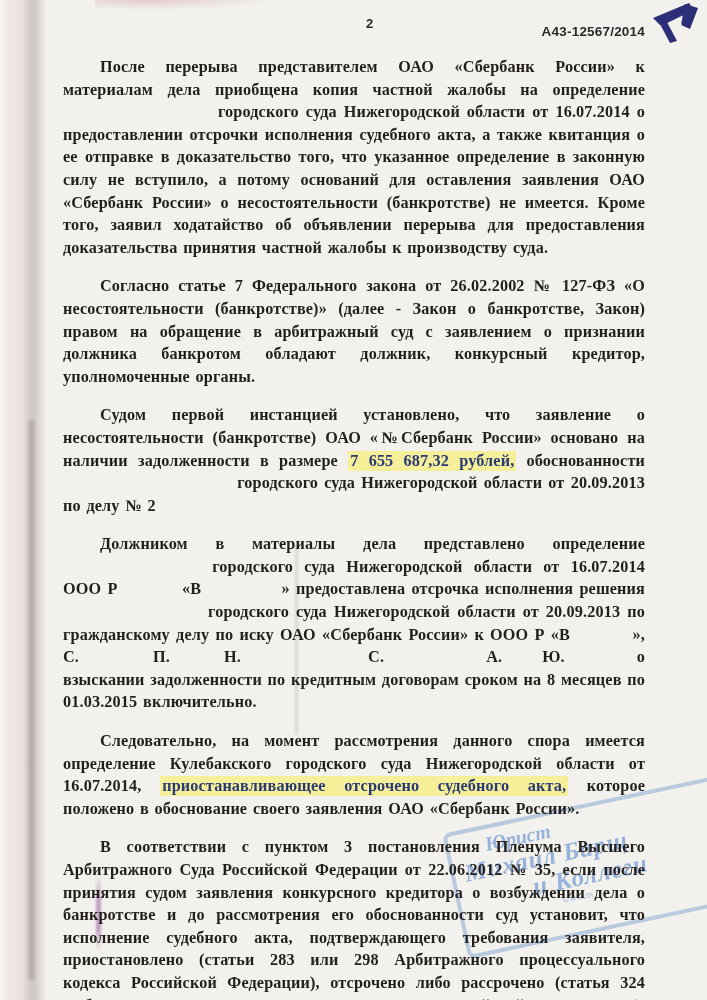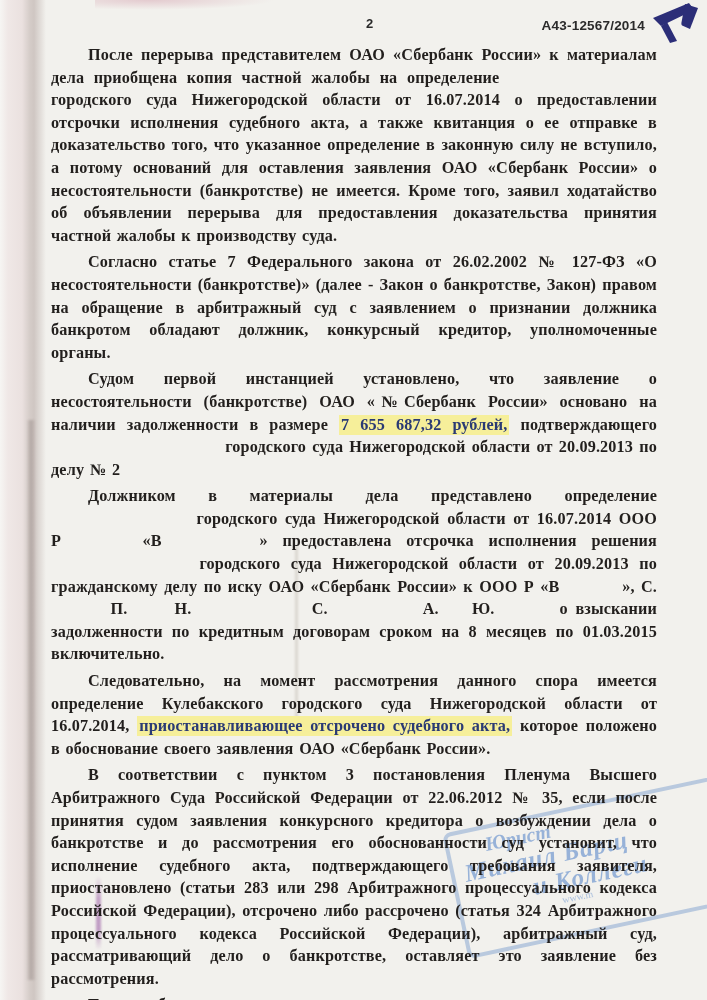--- a/index.html
+++ b/index.html
@@ -40,21 +40,21 @@
     background:radial-gradient(ellipse at 30% 0%,rgba(200,130,150,.35),rgba(200,130,150,0) 70%);
     pointer-events:none;
   }
   
   .pagenum{
     position:absolute;left:366px;top:16px;
     font-family:"Liberation Sans","DejaVu Sans",sans-serif;
     font-weight:bold;font-size:13px;color:#2a2a2a;
   }
   .casenum{
-    position:absolute;right:62px;top:18px;
+    position:absolute;right:62px;top:24px;
     font-family:"Liberation Sans","DejaVu Sans",sans-serif;
     font-weight:bold;font-size:13.5px;color:#2b2b2b;letter-spacing:.2px;
   }
   .corner-logo{
     position:absolute;right:8px;top:1px;width:48px;height:44px;
   }
   
   .stamp{
     position:absolute;left:442px;top:834px;width:302px;height:128px;
     transform:rotate(-12deg);transform-origin:left top;
@@ -73,21 +73,21 @@
   .docbody{
     position:absolute;left:47px;top:40px;width:614px;
     z-index:2;
     font-size:16.2px;line-height:22.6px;
     font-weight:600;
     color:#221f1d;
     text-align:justify;
     letter-spacing:.15px;
     word-spacing:1.5px;
   }
-  .para{margin:4px;text-indent:37px;}
+  .para{margin:16px;text-indent:37px;}
   .gap{display:inline-block;height:2px;}
   .hl{
     background:#f6ef9a;
     color:#2a3a74;
     padding:1px 2px;
     box-decoration-break:clone;
     -webkit-box-decoration-break:clone;
   }
 </style>
 </head>
@@ -114,20 +114,20 @@
   <div class="stamp">
     <div class="s1">Юрист</div>
     <div class="s2">Михаил Барщ</div>
     <div class="s3">и Коллеги</div>
     <div class="s4">www.m</div>
   </div>
 
   <div class="docbody">
       <p class="para"><span>После перерыва представителем ОАО «Сбербанк России» к материалам дела приобщена копия частной жалобы на определение</span> <span class="gap" style="width: 148px;"></span> <span>городского суда Нижегородской области от 16.07.2014 о предоставлении отсрочки исполнения судебного акта, а также квитанция о ее отправке в доказательство того, что указанное определение в законную силу не вступило, а потому оснований для оставления заявления ОАО «Сбербанк России» о несостоятельности (банкротстве) не имеется. Кроме того, заявил ходатайство об объявлении перерыва для предоставления доказательства принятия частной жалобы к производству суда.</span> </p>
       <p class="para"><span>Согласно статье 7 Федерального закона от 26.02.2002 № 127-ФЗ «О несостоятельности (банкротстве)» (далее - Закон о банкротстве, Закон) правом на обращение в арбитражный суд с заявлением о признании должника банкротом обладают должник, конкурсный кредитор, уполномоченные органы.</span> </p>
-      <p class="para"><span>Судом первой инстанцией установлено, что заявление о несостоятельности (банкротстве) ОАО «№Сбербанк России» основано на наличии задолженности в размере</span> <span class="hl">7 655 687,32 рублей,</span> <span>подтверждающего</span> <span class="gap" style="width: 168px;"></span> <span>городского суда Нижегородской области от 20.09.2013 по делу № 2</span> </p>
+      <p class="para"><span>Судом первой инстанцией установлено, что заявление о несостоятельности (банкротстве) ОАО «№Сбербанк России» основано на наличии задолженности в размере</span> <span class="hl">7 655 687,32 рублей,</span> <span>обоснованности</span> <span class="gap" style="width: 168px;"></span> <span>городского суда Нижегородской области от 20.09.2013 по делу № 2</span> </p>
       <p class="para"><span>Должником в материалы дела представлено определение</span> <span class="gap" style="width: 138px;"></span> <span>городского суда Нижегородской области от 16.07.2014 ООО Р</span> <span class="gap" style="width: 52px;"></span> <span>«В</span> <span class="gap" style="width: 68px;"></span> <span>» предоставлена отсрочка исполнения решения</span> <span class="gap" style="width: 138px;"></span> <span>городского суда Нижегородской области от 20.09.2013 по гражданскому делу по иску ОАО «Сбербанк России» к ООО Р «В</span> <span class="gap" style="width: 50px;"></span> <span>», С.</span> <span class="gap" style="width: 52px;"></span> <span>П.</span> <span class="gap" style="width: 32px;"></span> <span>Н.</span> <span class="gap" style="width: 105px;"></span> <span>С.</span> <span class="gap" style="width: 80px;"></span> <span>А.</span> <span class="gap" style="width: 18px;"></span> <span>Ю.</span> <span class="gap" style="width: 50px;"></span> <span>о взыскании задолженности по кредитным договорам сроком на 8 месяцев по 01.03.2015 включительно.</span> </p>
       <p class="para"><span>Следовательно, на момент рассмотрения данного спора имеется определение Кулебакского городского суда Нижегородской области от 16.07.2014,</span> <span class="hl">приостанавливающее отсрочено судебного акта,</span> <span>которое положено в обоснование своего заявления ОАО «Сбербанк России».</span> </p>
       <p class="para"><span>В соответствии с пунктом 3 постановления Пленума Высшего Арбитражного Суда Российской Федерации от 22.06.2012 № 35, если после принятия судом заявления конкурсного кредитора о возбуждении дела о банкротстве и до рассмотрения его обоснованности суд установит, что исполнение судебного акта, подтверждающего требования заявителя, приостановлено (статьи 283 или 298 Арбитражного процессуального кодекса Российской Федерации), отсрочено либо рассрочено (статья 324 Арбитражного процессуального кодекса Российской Федерации), арбитражный суд, рассматривающий дело о банкротстве, оставляет это заявление без рассмотрения.</span> </p>
       <p class="para"><span>Таким образом, исходя из указанных норм, наличие вступившего в законную силу решения арбитражного суда является основанием для обращения кредитора с заявлением о банкротстве должника, тогда как отсрочка исполнения решения - основанием для оставления заявления без рассмотрения.</span> </p>
     </div>
 
 </div>
 
 </body></html>

